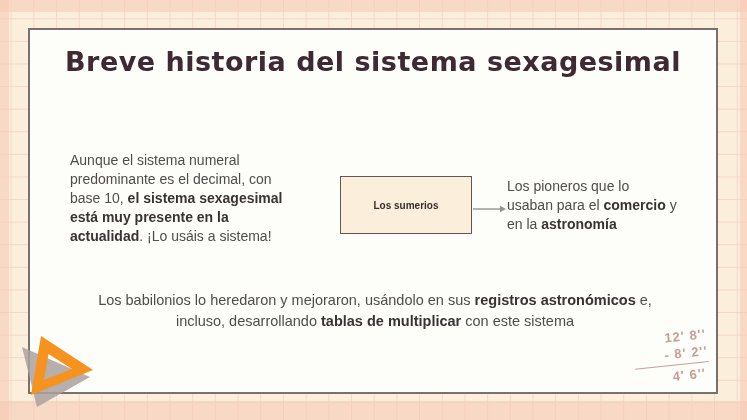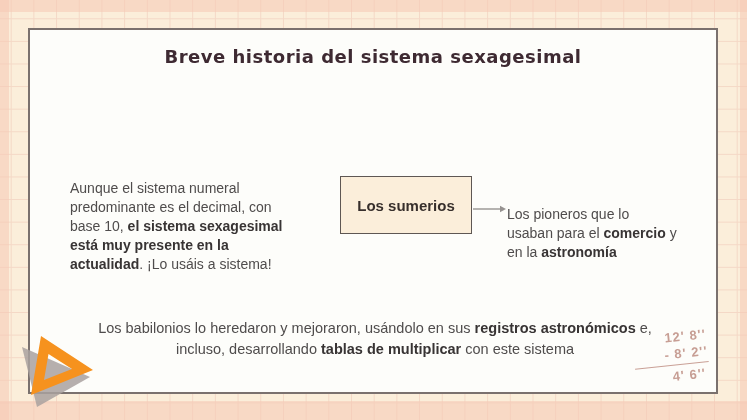--- a/index.html
+++ b/index.html
@@ -27,49 +27,48 @@
     width: 690px; height: 366px;
     background: #fdfdfa;
     border: 2px solid #7a716e;
   }
   .title {
     position: absolute;
     left: 0; top: 16px; width: 100%;
     text-align: center;
     font-family: "DejaVu Sans", sans-serif;
     font-weight: bold;
-    font-size: 18px;
+    font-size: 27px;
     letter-spacing: 0.5px;
     color: #3e2a32;
     white-space: nowrap;
   }
   .para {
     color: #4f4c4c;
     font-size: 14px;
     line-height: 19px;
     white-space: pre-line;
-    margin-top: 28px;
   }
   .para b { color: #383434; }
   .left-para  { position: absolute; left: 40px; top: 121px; width: 250px; }
   .right-para { position: absolute; left: 477px; top: 147px; width: 180px; }
   .bottom-para {
     position: absolute; left: 25px; top: 260px; width: 640px;
     text-align: center; font-size: 14.5px; line-height: 20.5px;
   }
   .sumer-box {
     position: absolute;
     left: 310px; top: 146px;
     width: 132px; height: 58px;
     background: #fbeeda;
     border: 1.5px solid #5e5753;
     display: flex; align-items: center; justify-content: center;
   }
   .sumer-box .label {
-    font-weight: bold; font-size: 15px; color: #372f2c;
+    font-weight: bold; font-size: 10px; color: #372f2c;
   }
   .connector {
     position: absolute; left: 443px; top: 174px; width: 34px; height: 10px;
   }
   .math {
     position: absolute;
     right: 8px; top: 299px;
     width: 74px;
     transform: rotate(-6deg);
     color: #c79e94;

